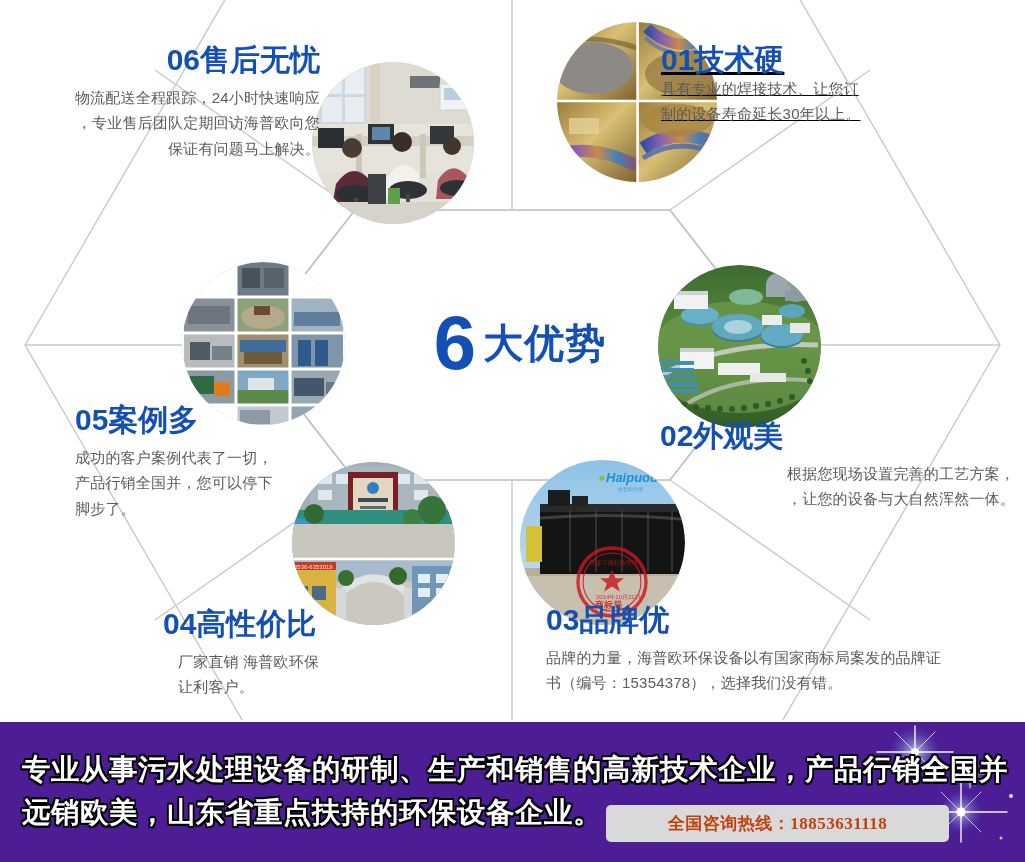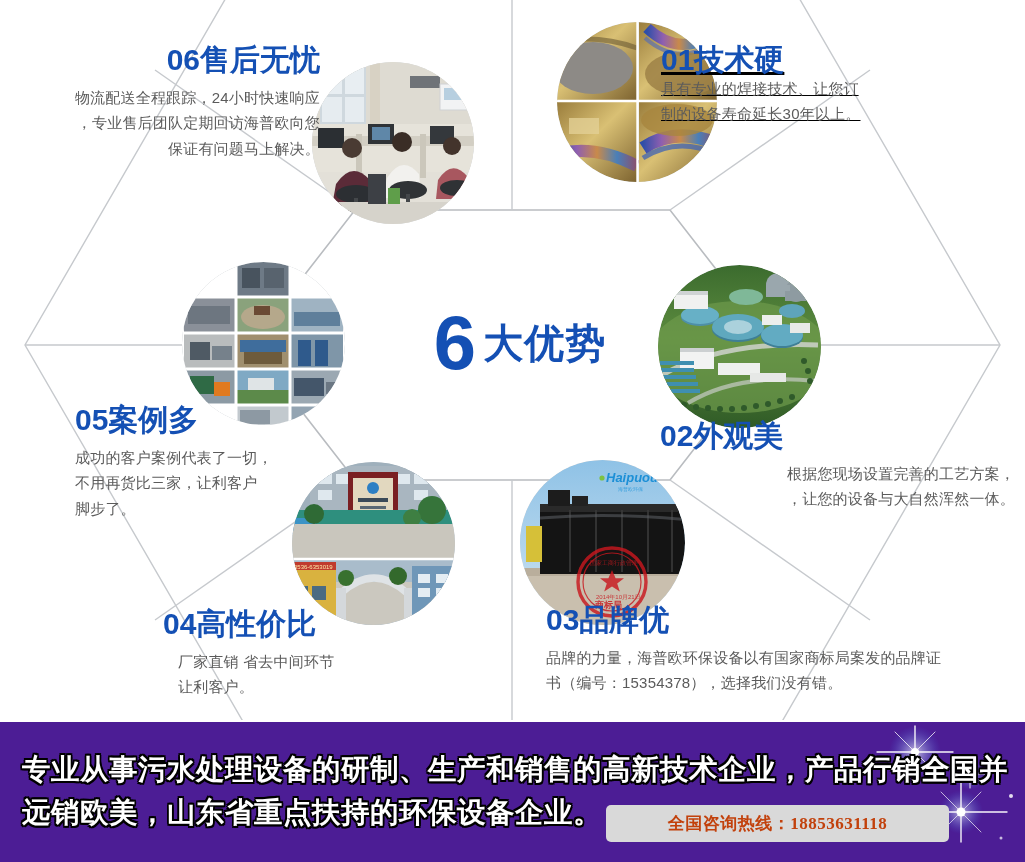--- a/index.html
+++ b/index.html
@@ -478,21 +478,21 @@
         <circle cx="54" cy="116" r="8" fill="#38712f"></circle>
         <circle cx="106" cy="114" r="9" fill="#33692c"></circle>
 
         <line x1="0" y1="97" x2="163" y2="97" stroke="#ffffff" stroke-width="2.4"></line>
       </g>
     </svg>
   </div>
   <div class="feature align-left" style="left:163px; top:608px; width:310px;">
     <div class="feat-head">04高性价比</div>
     <div class="feat-body" style="margin-top:9px; padding-left:15px;">
-      <div>厂家直销 省去中间环节</div>
+      <div>厂家直销 海普欧环保</div>
       <div>让利客户。</div>
     </div>
   </div>
 
   <div class="circle" style="left:182px; top:262px; width:163px; height:163px;">
     <svg width="163" height="163" viewBox="0 0 163 163" xmlns="http://www.w3.org/2000/svg">
       <defs>
           <clipPath id="c05">
             <circle cx="81.5" cy="81.5" r="81.5"></circle>
           </clipPath>
@@ -544,21 +544,21 @@
           <line x1="54" y1="0" x2="54" y2="163"></line>
           <line x1="108" y1="0" x2="108" y2="163"></line>
         </g>
       </g>
     </svg>
   </div>
   <div class="feature align-left" style="left:75px; top:404px; width:300px;">
     <div class="feat-head">05案例多</div>
     <div class="feat-body" style="margin-top:9px; padding-left:-4px;">
       <div>成功的客户案例代表了一切，</div>
-      <div>不用再货比三家，让利客户</div>
+      <div>产品行销全国并，您可以停下</div>
       <div>脚步了。</div>
     </div>
   </div>
 
   <div id="banner">
     <svg id="banner-sparkles" viewBox="0 0 260 140" xmlns="http://www.w3.org/2000/svg">
       <defs>
         <radialGradient id="glow">
           <stop offset="0%" stop-color="#ffffff" stop-opacity="1"></stop>
           <stop offset="100%" stop-color="#3a6be0" stop-opacity="0"></stop>

